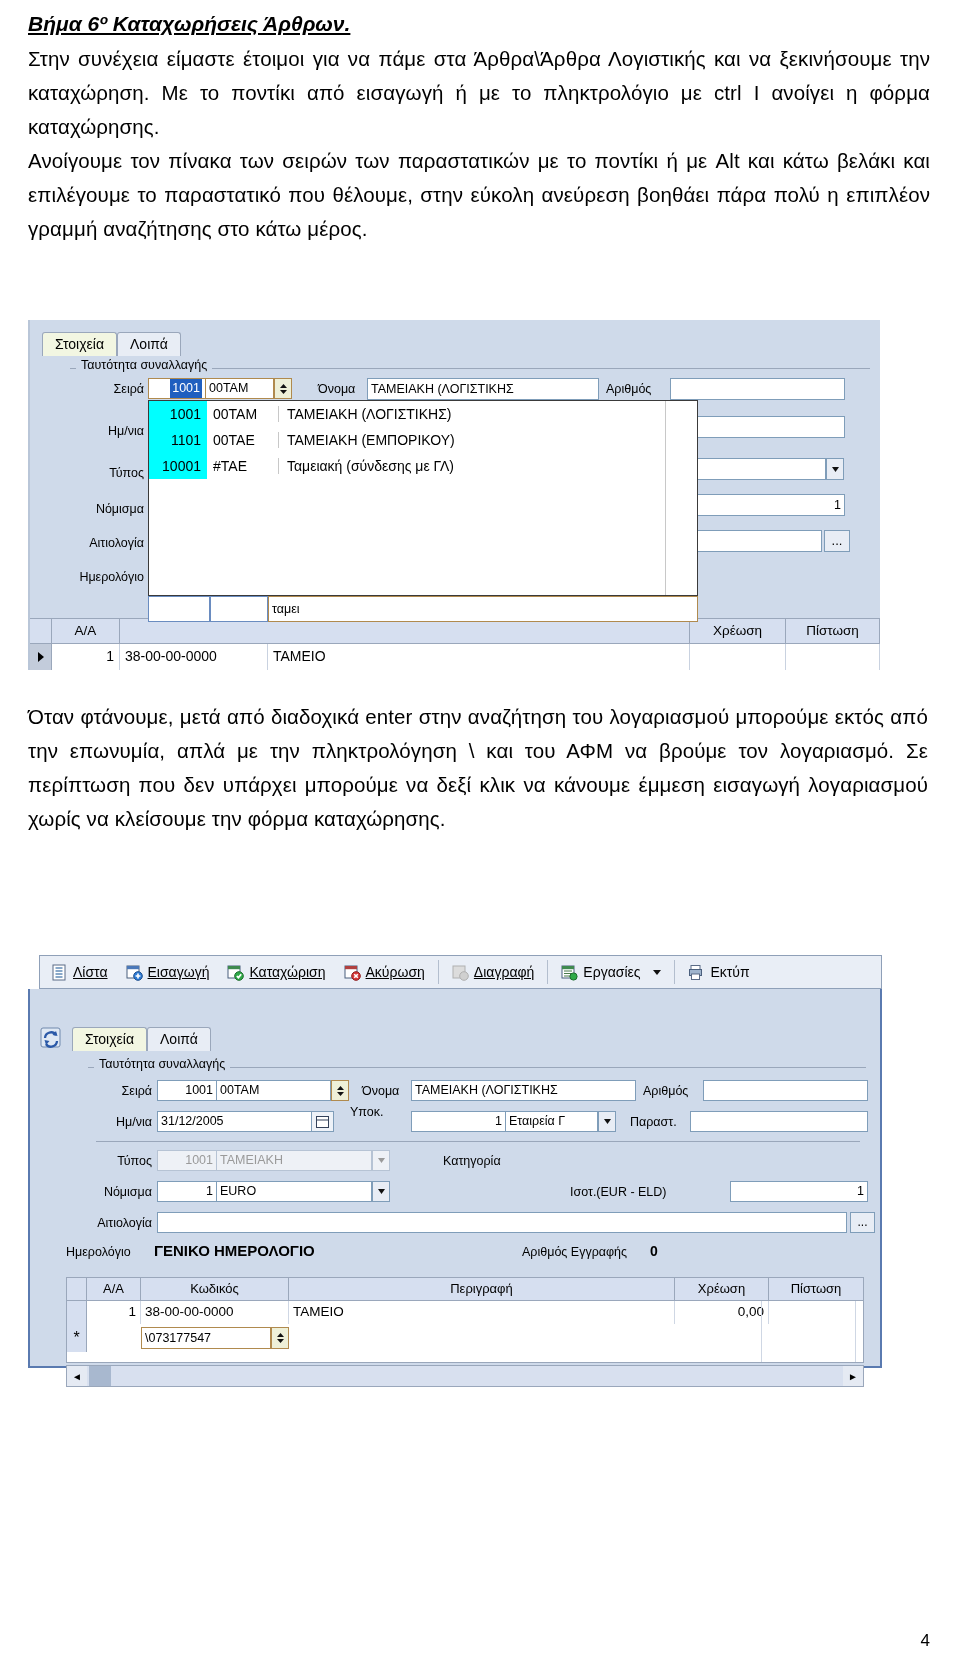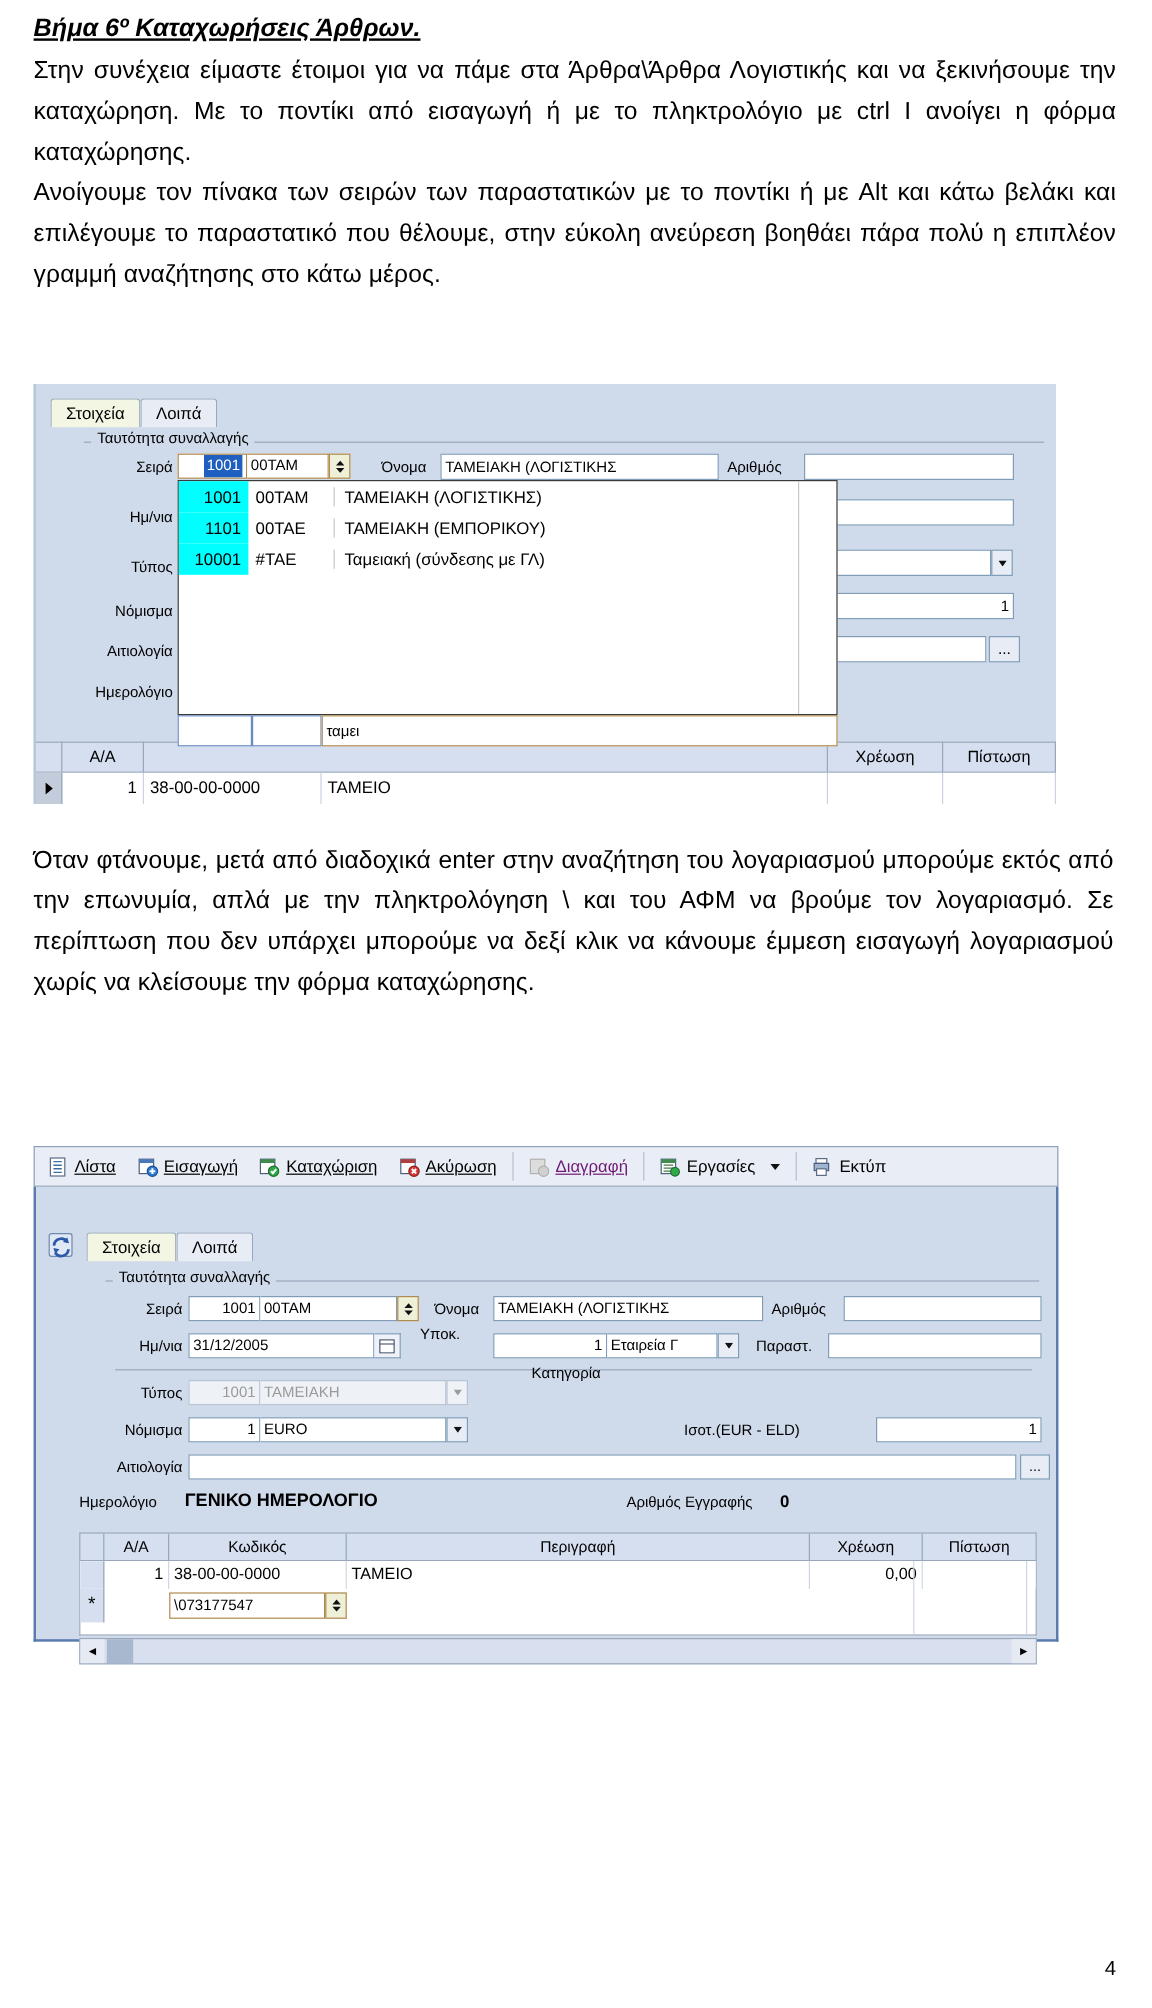--- a/index.html
+++ b/index.html
@@ -120,27 +120,28 @@
     position:absolute;
     left:28px; top:955px;
     width:854px; height:415px;
   }
   .toolbar {
     height:34px;
     background:#e9eef6;
     border:1px solid #8fa0b8;
     display:flex; align-items:center;
     padding:0 2px;
+    margin-left:11px;
   }
   .tb-btn {
     display:flex; align-items:center; gap:5px;
     padding:2px 9px; height:28px;
     font-size:14px; white-space:nowrap;
   }
-  .tb-btn.disabled { color:#701a75;text-align:center; }
+  .tb-btn.disabled { color:#000000;text-align:center; }
   .tb-sep { width:1px; height:24px; background:#b3bece; margin:0 4px; }
   .tb-ico { width:17px; height:17px; position:relative; display:inline-block; }
   .u { text-decoration:underline; }
 
   .form-body {
     border:2px solid #5a7ab0;
     border-top:none;
     background:#cfdaea;
     height:379px;
     position:relative;
@@ -447,21 +448,21 @@
     <div class="lbl" style="position:absolute; left:60px; top:165px; width:62px; text-align:right;">Τύπος</div>
     <div style="position:absolute; left:127px; top:161px; display:flex;">
       <div class="field ro right" style="width:60px;">1001</div>
       <div class="field ro" style="width:155px; border-left:none;">ΤΑΜΕΙΑΚΗ</div>
       <div class="combo-btn" style="background:#eef1f6; border-color:#b6c3d4;">
         <svg width="7" height="5" viewBox="0 0 7 5">
             <polygon points="0,0 7,0 3.5,5" fill="#9a9a9a"></polygon>
           </svg>
       </div>
     </div>
-    <div class="lbl" style="position:absolute; left:413px; top:148px;">Κατηγορία</div>
+    <div class="lbl" style="position:absolute; left:413px; top:165px;">Κατηγορία</div>
 
     <div class="lbl" style="position:absolute; left:52px; top:196px; width:70px; text-align:right;">Νόμισμα</div>
     <div style="position:absolute; left:127px; top:192px; display:flex;">
       <div class="field right" style="width:60px;">1</div>
       <div class="field" style="width:155px; border-left:none;">EURO</div>
       <div class="combo-btn">
         <svg width="7" height="5" viewBox="0 0 7 5">
             <polygon points="0,0 7,0 3.5,5" fill="#111"></polygon>
           </svg>
       </div>

